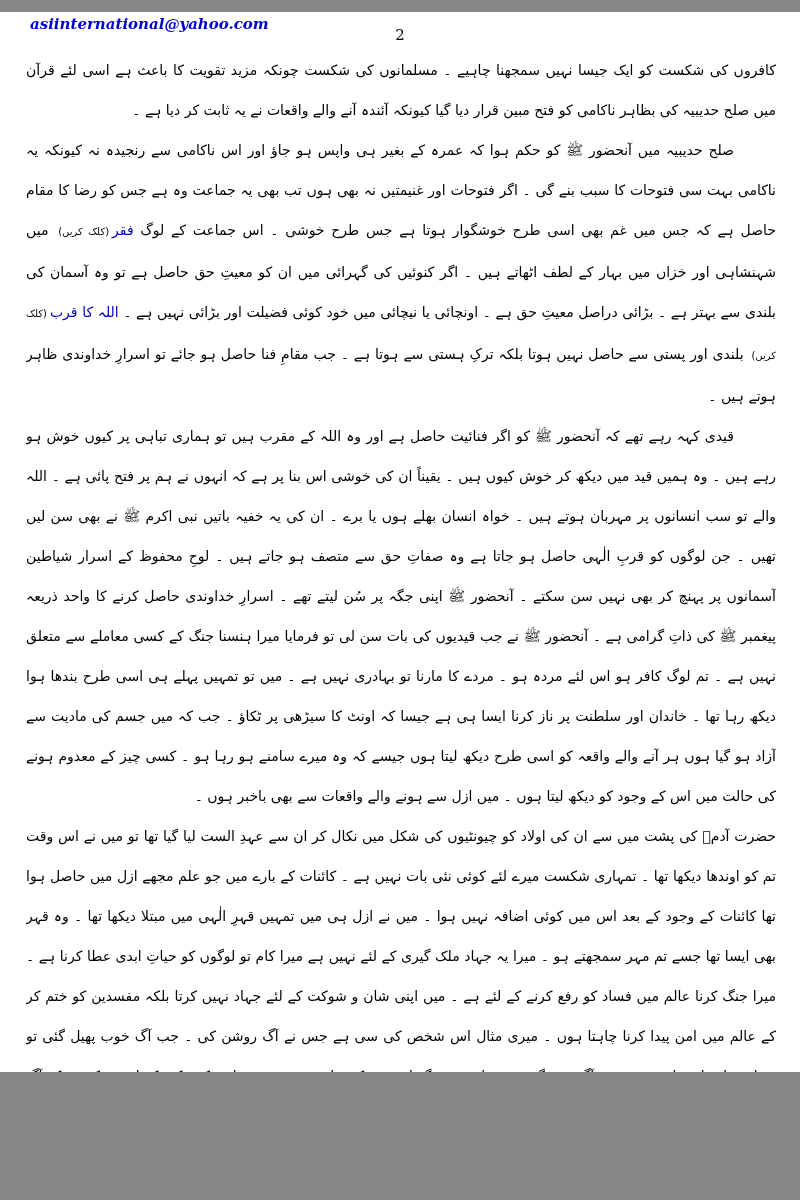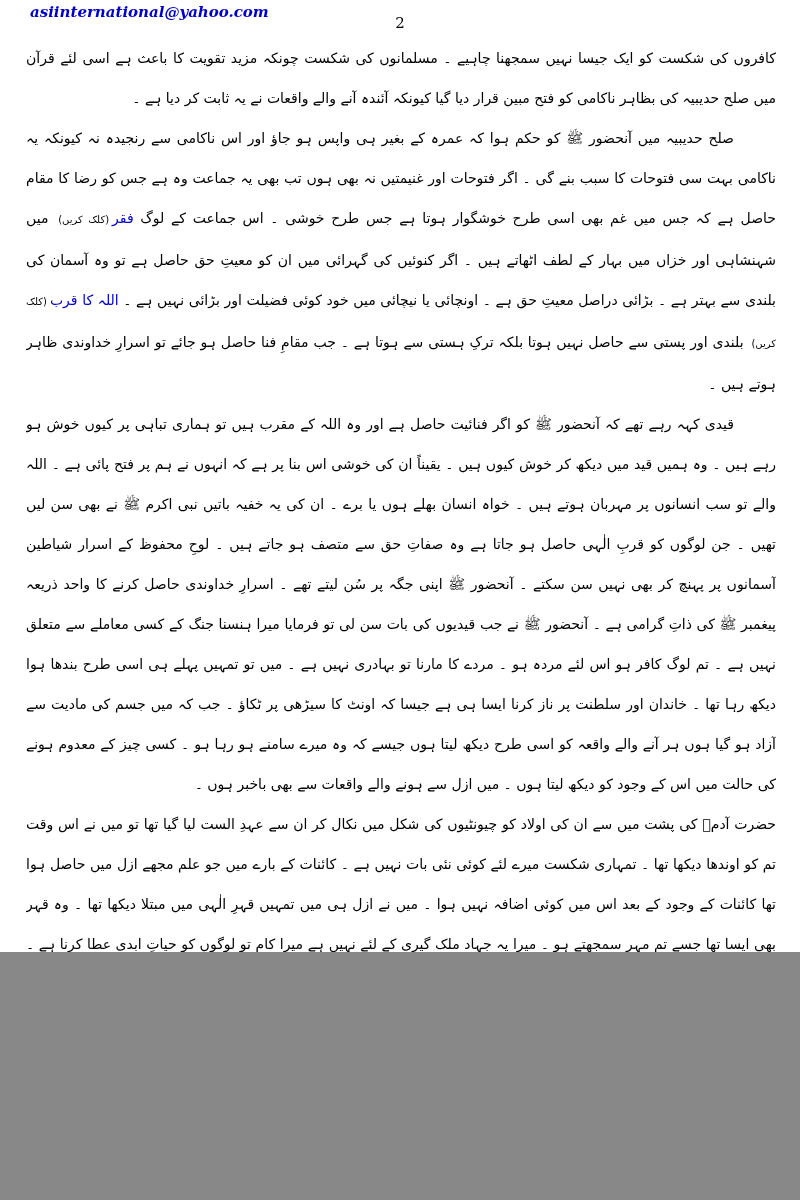--- a/index.html
+++ b/index.html
@@ -1,19 +1,19 @@
 <!DOCTYPE html>
 <html lang="ur"><head>
 <meta charset="utf-8">
 <style>
   html,body{margin:0;padding:0;background:#888;}
   .page{
     position:relative;
-    width:800px;height:952px;
-    margin:0 auto;
+    width:800px;height:1060px;
+    margin:12px auto;
     background:#ffffff;
     font-family:"DejaVu Sans",sans-serif;
     color:#000;
     overflow:hidden;
   }
   
   .top-header{position:absolute;top:2px;left:30px;}
   .header-email{
     font-family:"DejaVu Serif",serif;
     font-style:italic;font-weight:bold;

